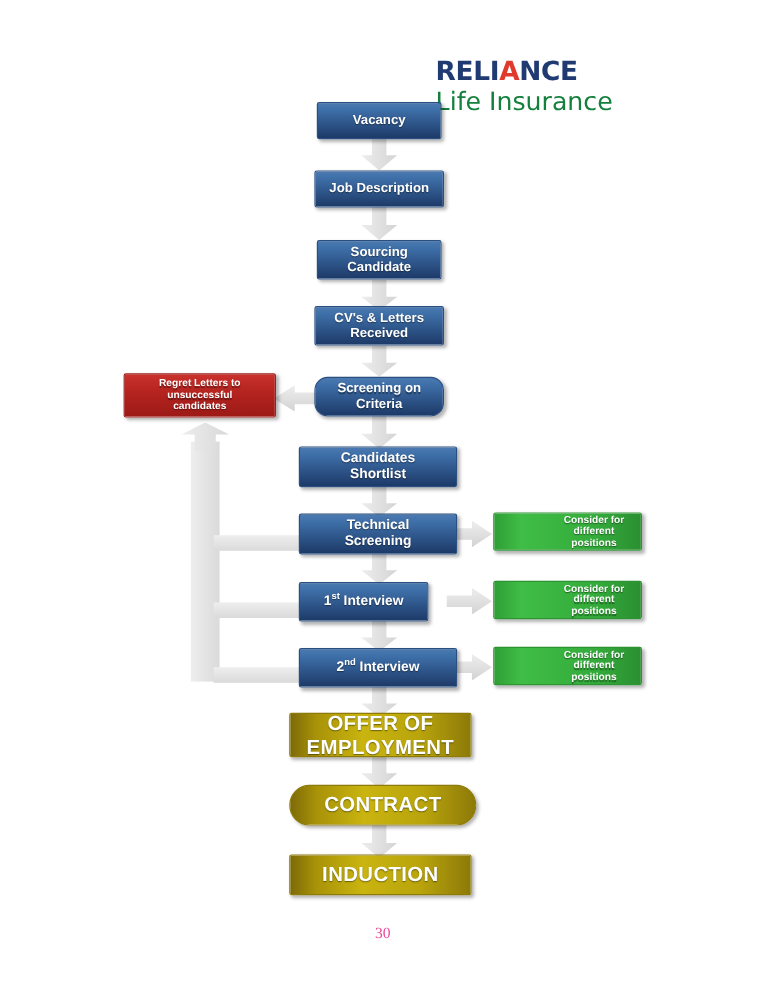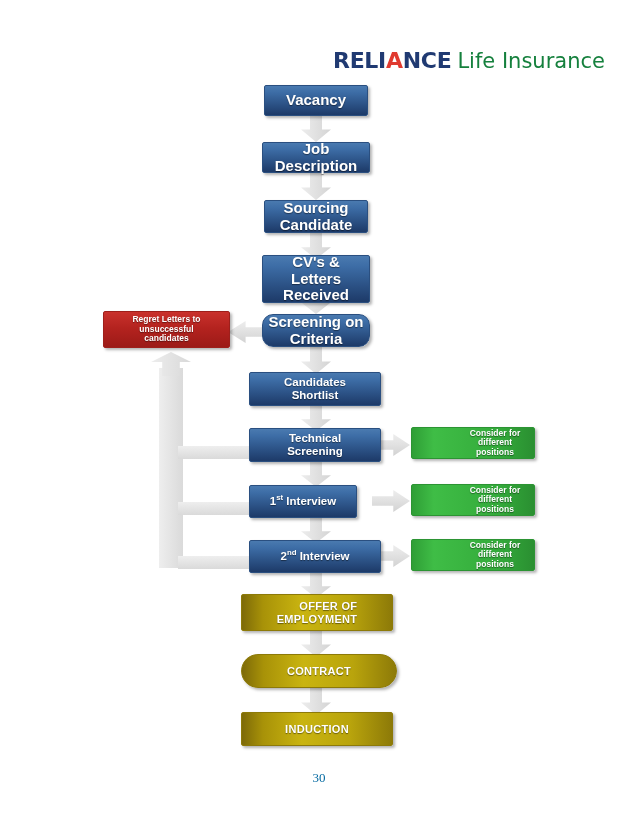--- a/index.html
+++ b/index.html
@@ -19,26 +19,27 @@
     position: absolute;
     left: 0; top: 0;
     width: 638px;
     height: 826px;
     background: #ffffff;
   }
 
   
   #logo {
     position: absolute;
-    left: 333px;
+    left: 357px;
     top: 48px;
     height: 26px;
     display: flex;
     align-items: baseline;
     white-space: nowrap;
+    flex-direction: column;
   }
   .logo-reliance {
     font-family: "DejaVu Sans", sans-serif;
     font-size: 22px;
     font-weight: bold;
     letter-spacing: -0.3px;
     color: #203a72;
   }
   .logo-a {
     color: #e03a2f;
@@ -66,21 +67,21 @@
     border-radius: 2px;
     line-height: 1.12;
     text-shadow: 0 1px 1px rgba(0,0,0,0.45);
     box-shadow: 2px 2px 3px rgba(0,0,0,0.30);
     padding: 0 4px;
   }
 
   .node-blue {
     background: linear-gradient(to bottom, #4a7ab0 0%, #3d6da6 22%, #2d5488 60%, #1d3a68 100%);
     border: 1px solid #2a4f80;
-    font-size: 15px;
+    font-size: 11px;
     font-weight: bold;
   }
   .node-blue.big {
     font-size: 11.5px;
   }
   .node-red {
     background: linear-gradient(to bottom, #c9312c 0%, #b4231f 45%, #9c1a17 100%);
     border: 1px solid #9e1f1b;
     font-size: 8.5px;
     font-weight: bold;
@@ -88,24 +89,23 @@
   .node-green {
     background: linear-gradient(to right, #2f9e36 0%, #3fbd46 18%, #34ab3b 70%, #2a8f31 100%);
     border: 1px solid #2c9433;
     font-size: 8.5px;
     font-weight: bold;
     padding-left: 48px;
   }
   .node-gold {
     background: linear-gradient(to right, #7d6a08 0%, #a89208 14%, #c9b410 40%, #b9a40c 72%, #8d7a08 100%);
     border: 1px solid #8d7a08;
-    font-size: 11px;
+    font-size: 17px;
     font-weight: bold;
     letter-spacing: 0.3px;
-    text-align: right;
   }
 
   .node sup {
     font-size: 0.68em;
     vertical-align: super;
     line-height: 0;
   }
 
   
   .arrow-down {
@@ -139,21 +139,21 @@
 
   
   #page-number {
     position: absolute;
     left: 0;
     top: 770px;
     width: 638px;
     text-align: center;
     font-family: "Liberation Serif", serif;
     font-size: 13px;
-    color: #0369a1;
+    color: #ec4899;
   }
 </style>
 </head>
 <body>
 
 <div id="page">
 
   <div id="logo">
     <span class="logo-reliance"><span>RELI</span><span class="logo-a">A</span><span>NCE</span></span>
     <span class="logo-life">Life Insurance</span>
@@ -194,21 +194,21 @@
     <span>Job Description</span>
   </div>
 
   <div class="node node-blue" style="left:264px; top:200px; width:104px; height:33px;">
     <span>
       <span>Sourcing</span><br>
       <span>Candidate</span>
     </span>
   </div>
 
-  <div class="node node-blue" style="left:262px; top:255px; width:108px; height:48px;">
+  <div class="node node-blue" style="left:262px; top:255px; width:108px; height:33px;">
     <span>
       <span>CV's &amp; Letters</span><br>
       <span>Received</span>
     </span>
   </div>
 
   <div class="node node-blue" style="left:262px; top:314px; width:108px; height:33px;border-radius:11px;">
     <span>
       <span>Screening on</span><br>
       <span>Criteria</span>

